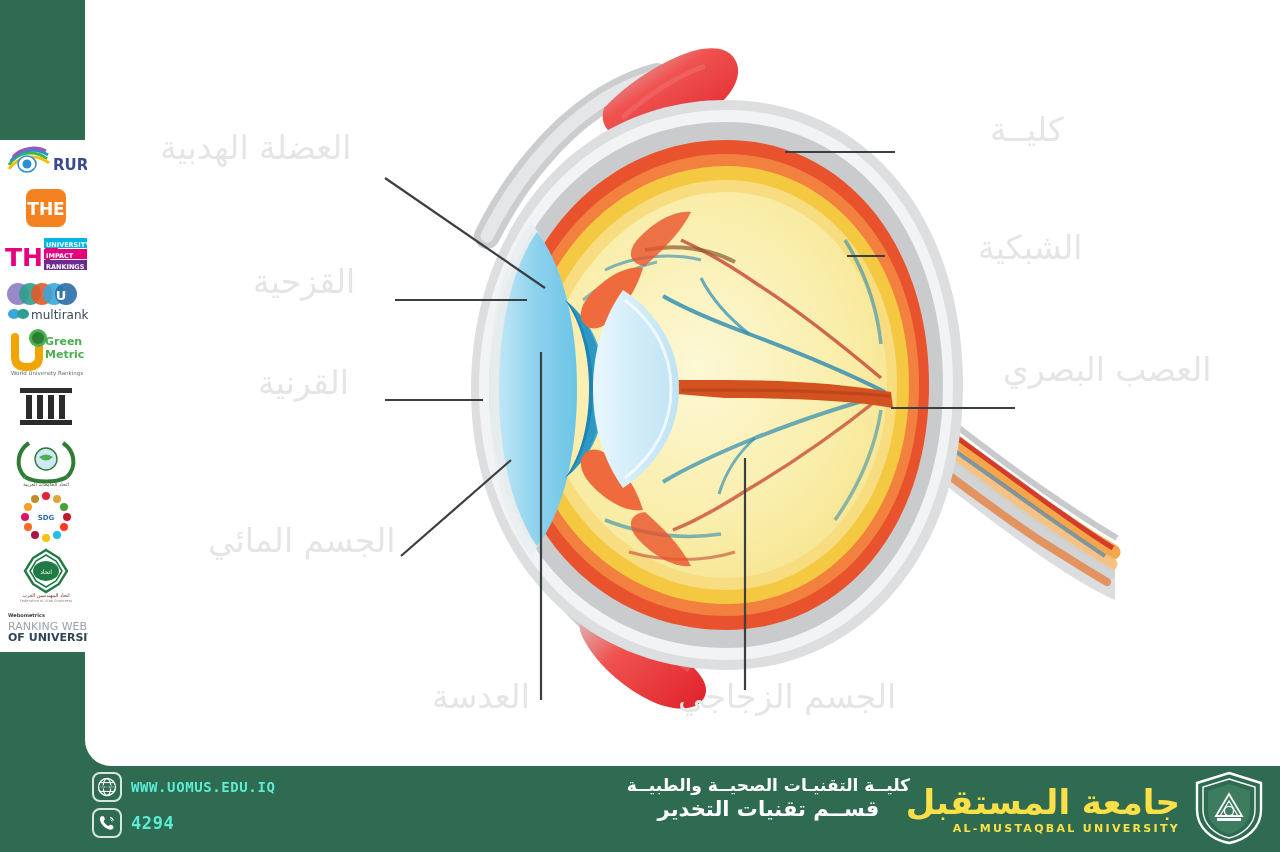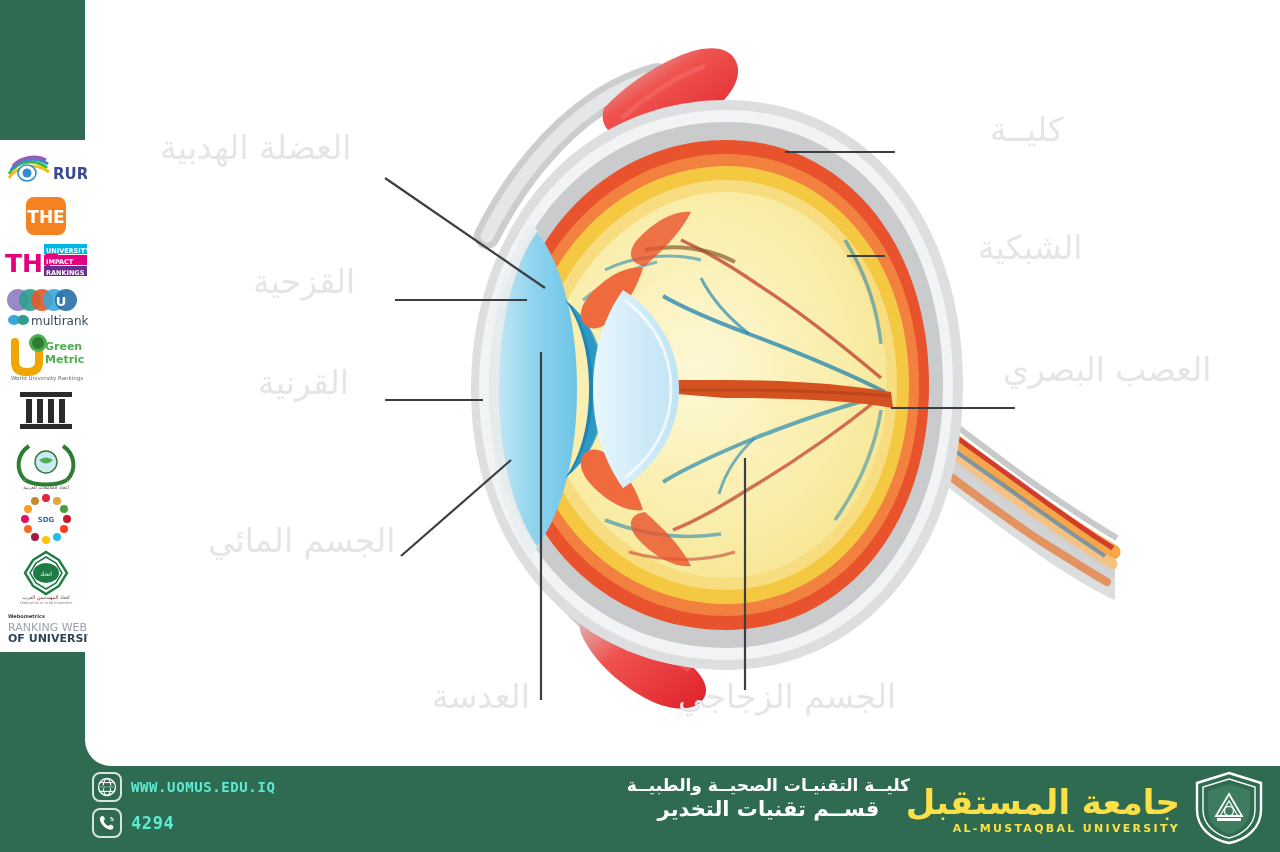--- a/index.html
+++ b/index.html
@@ -21,21 +21,21 @@
     border-bottom-left-radius:26px;
   }
 
   
   #rail{
     position:absolute; left:0; top:140px;
     width:92px; height:512px;
     background:#ffffff;
     display:flex; flex-direction:column;
     align-items:center; justify-content:flex-start;
-    padding:14px 0 4px 0; gap:4px;
+    padding:4px 0 4px 0; gap:4px;
     z-index:5;
   }
   .badge{ width:84px; display:flex; align-items:center; justify-content:center; }
 
   
   #footer{ position:absolute; left:0; right:0; bottom:0; height:86px; }
 
   #contact{ position:absolute; left:92px; top:6px; width:230px; }
   .contact-row{ display:flex; align-items:center; gap:9px; margin-bottom:6px; }
   .c-icon{

